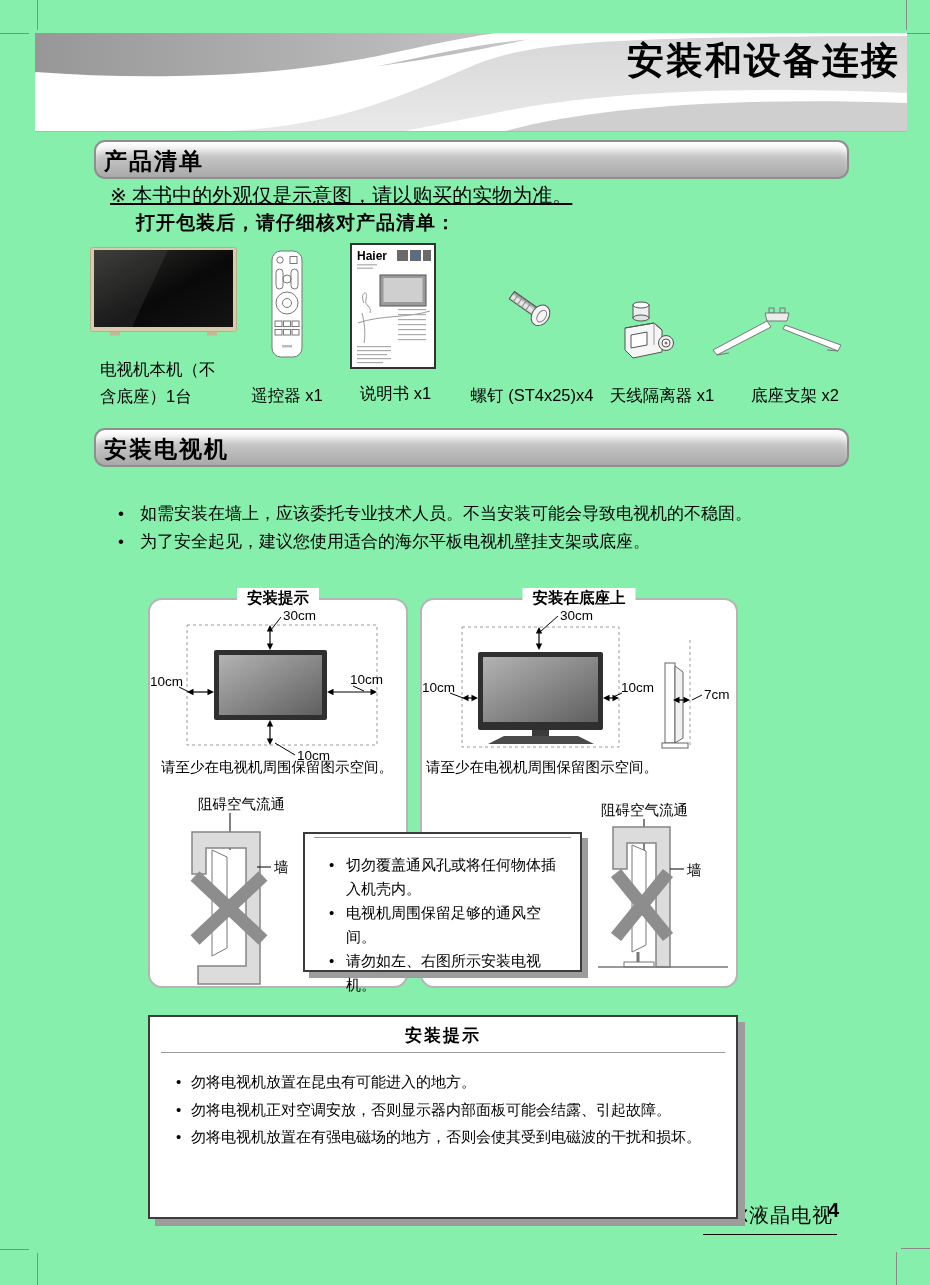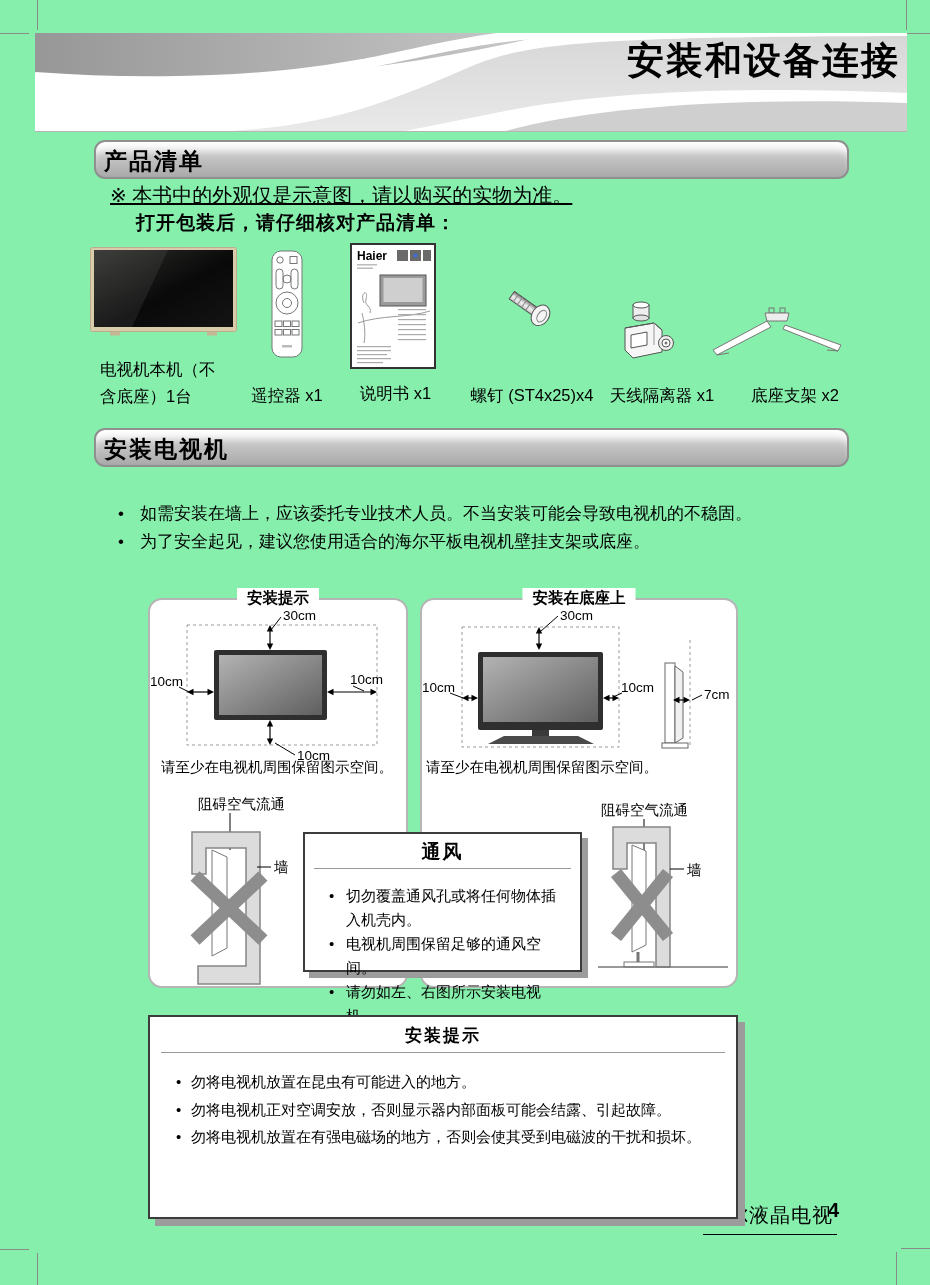--- a/index.html
+++ b/index.html
@@ -317,21 +317,20 @@
       <rect x="202" y="362" width="30" height="5" fill="#fff" stroke="#777"></rect>
       <line x1="176" y1="367" x2="306" y2="367" stroke="#777" stroke-width="1.5"></line>
       <line x1="194" y1="273" x2="246" y2="337" stroke="#8d8d8d" stroke-width="13"></line>
       <line x1="246" y1="273" x2="194" y2="337" stroke="#8d8d8d" stroke-width="13"></line>
       <line x1="248" y1="269" x2="262" y2="269" stroke="#000"></line>
       <text x="265" y="275" font-size="14.5">墙</text>
     </svg>
   </div>
 
   <div class="notebox ventbox">
-    <div class="nb-title">通风</div>
     <div class="nb-rule"></div>
     <ul>
       <li>切勿覆盖通风孔或将任何物体插入机壳内。</li>
       <li>电视机周围保留足够的通风空间。</li>
       <li>请勿如左、右图所示安装电视机。</li>
     </ul>
   </div>
 
   <div class="notebox tipsbox">
     <div class="nb-title">安装提示</div>

